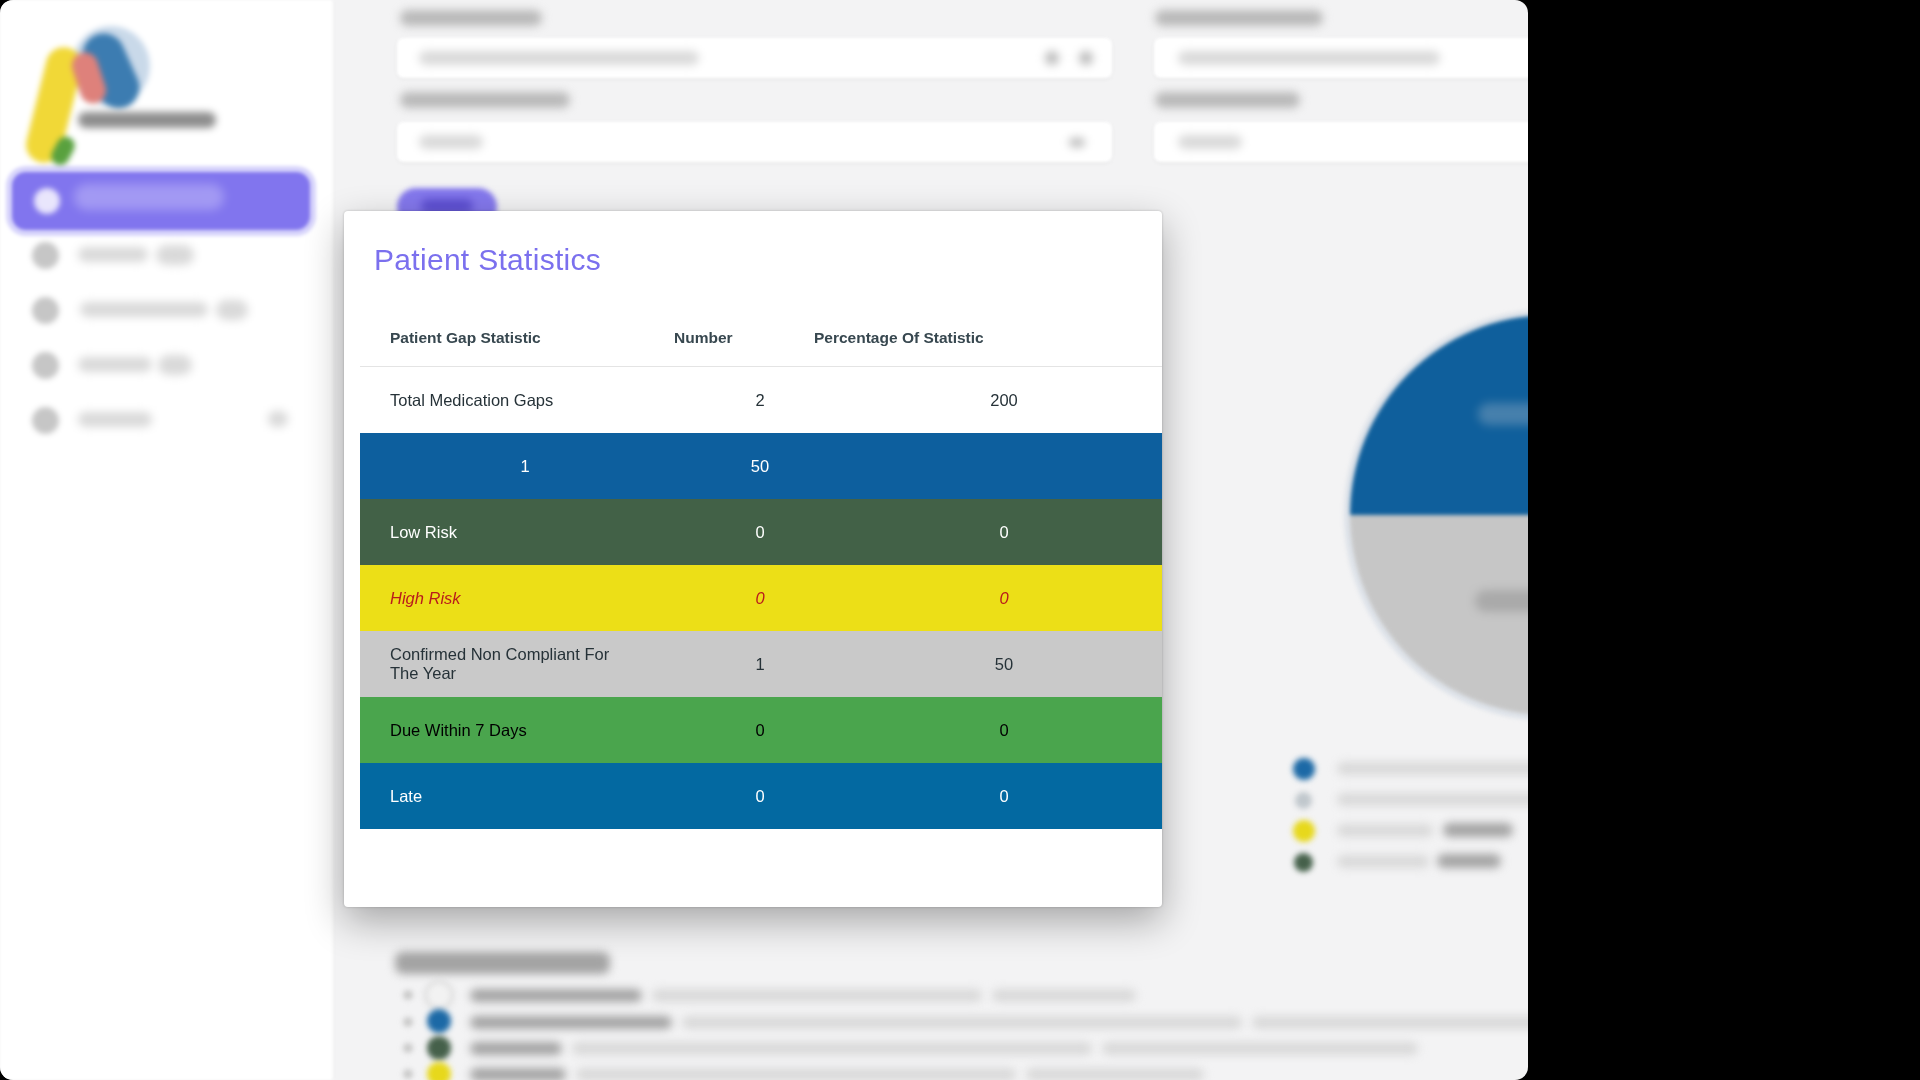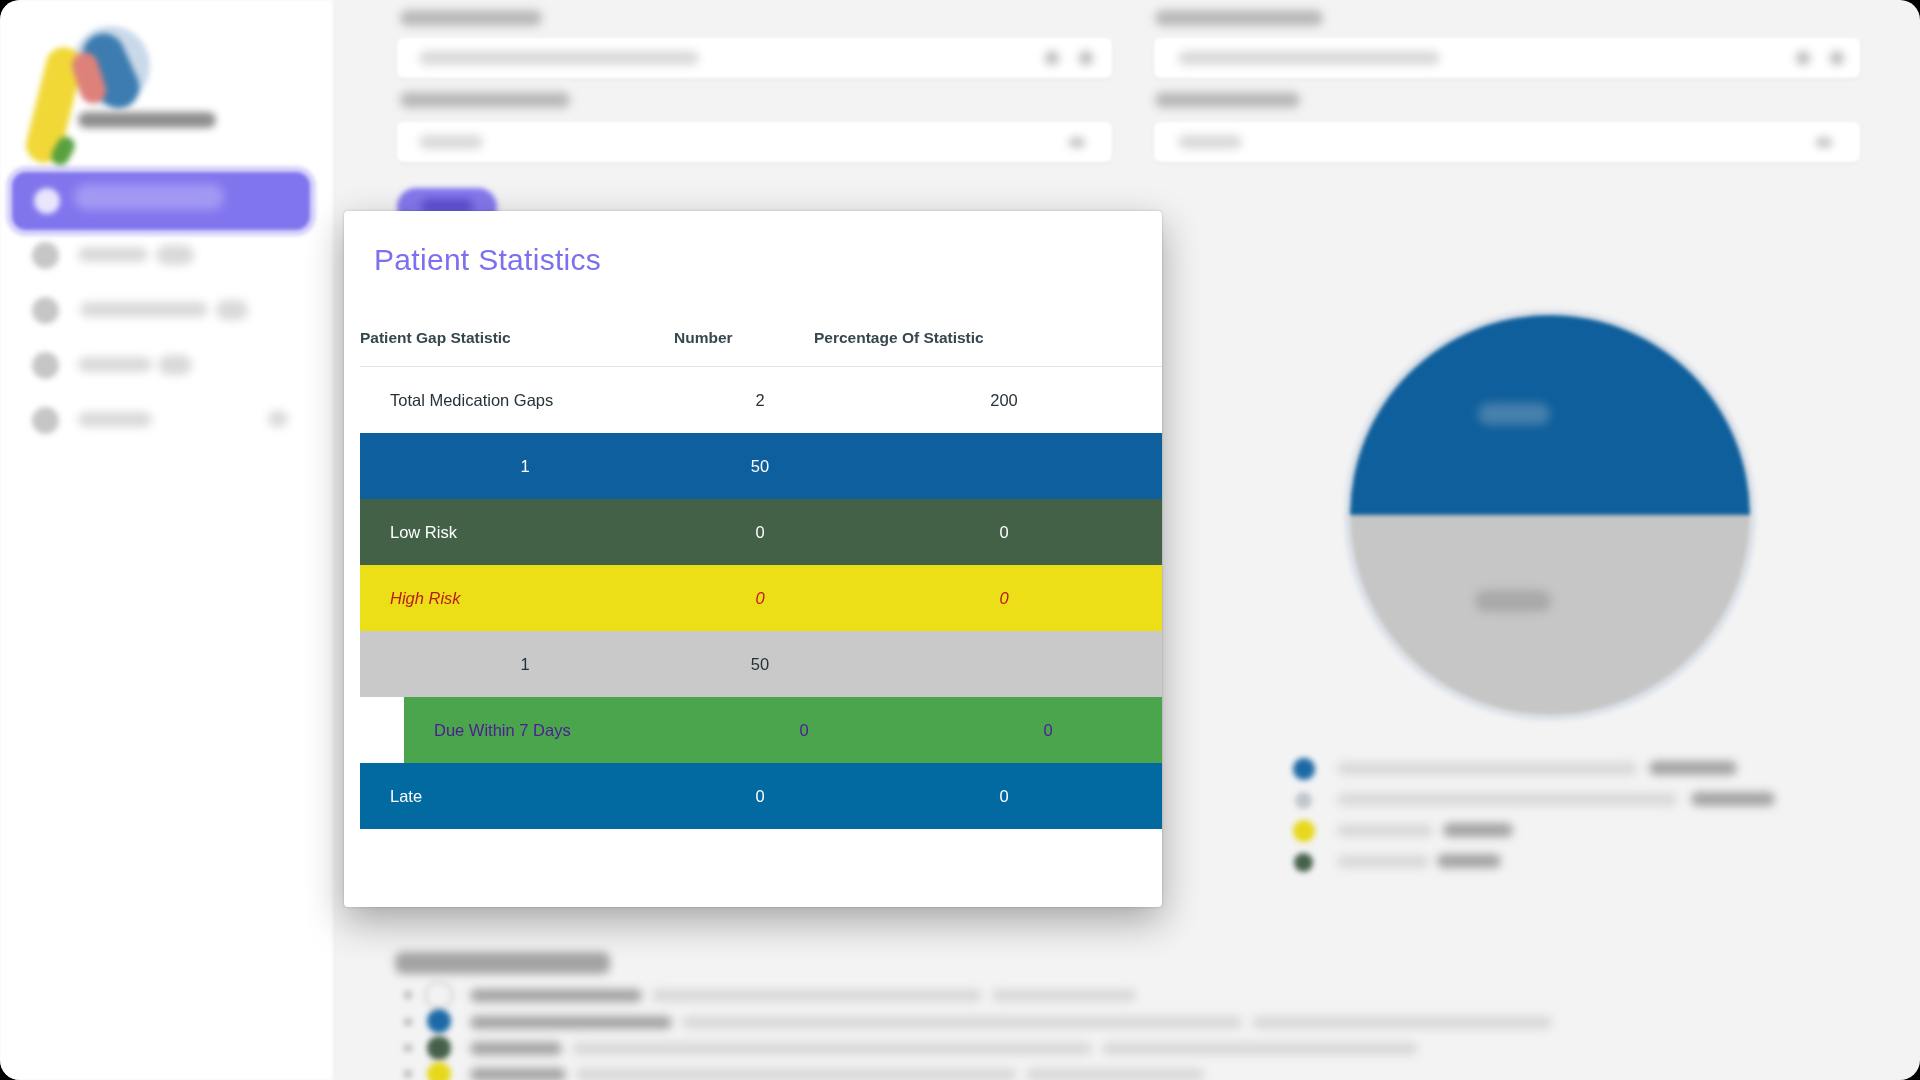--- a/index.html
+++ b/index.html
@@ -1,17 +1,17 @@
 <!DOCTYPE html>
 <html><head>
 <meta charset="utf-8">
 <style>
   * { margin:0; padding:0; box-sizing:border-box; }
   html,body { width:1920px; height:1080px; background:#000; font-family:"Liberation Sans", sans-serif; }
-  .screen { position:absolute; inset:0; width:1920px; height:1080px; background:#f3f3f4; border-radius:20px; overflow:hidden; }
+  .screen { position:absolute; inset:0; width:1528px; height:1080px; background:#f3f3f4; border-radius:13px; overflow:hidden; }
 
   
   #bg-layer { position:absolute; inset:0; filter: blur(1.5px) saturate(.97); }
 
   .blob { position:absolute; background:#d9d9d9; border-radius:8px; filter:blur(4px); }
   .blob.dark { background:#b9b9b9; }
   .blob.darker { background:#a3a3a3; }
   .circle { border-radius:50% !important; }
 
   
@@ -50,33 +50,33 @@
   
   .gloss-dot { position:absolute; width:10px; height:10px; border-radius:50%; background:#c9c9c9; filter:blur(2px); }
   .gloss-marker { position:absolute; width:24px; height:24px; border-radius:50%; filter:blur(2.5px); }
 
   
   .modal { position:absolute; left:344px; top:211px; width:818px; height:696px; background:#ffffff; border-radius:4px;
            box-shadow:0 14px 38px rgba(0,0,0,.32), 0 0 3px rgba(0,0,0,.22); overflow:hidden; }
   .modal-title { position:absolute; left:30px; top:32px; font-size:30px; font-weight:500; letter-spacing:.3px; color:#7b70ee; }
   .thead { position:absolute; left:0; top:100px; width:100%; height:54px; display:grid; grid-template-columns:330px 140px 1fr; align-items:center;
            font-size:15.5px; font-weight:700; color:#37474f; }
-  .thead .h1 { padding-left:16px; }
+  .thead .h1 { padding-left:46px; }
   .thead .hc { }
   .tbody { position:absolute; left:16px; top:155px; width:100%; border-top:1px solid #e4e4e4; }
   .trow { width:100%; height:66px; display:grid; grid-template-columns:330px 140px 1fr; align-items:center; font-size:16.5px; color:#263238; }
   .trow .c1 { padding-left:30px; max-width:270px; line-height:1.15; }
   .trow .cc { text-align:center; }
   .trow.last { height:72px; }
   .r-white { background:#ffffff; }
   .r-blue  { background:#0d5f9e; color:#ffffff; }
   .r-dkgreen { background:#426147; color:#ffffff; }
   .r-yellow { background:#ecdf17; color:#b91c1c;font-style:italic; }
   .r-gray { background:#c9c9c9; color:#263238; }
-  .r-green { background:#4aa54d; color:#4c1d95;margin-left:44px; }
+  .r-green { background:#4aa54d; color:#000000; }
   .r-red { background:#0369a1; color:#ffffff; }
 </style>
 </head>
 <body>
 
 <div class="screen">
 
   <div id="bg-layer">
 
     <div class="sidebar">
@@ -232,20 +232,21 @@
         <div class="c1">Low Risk</div>
         <div class="cc">0</div>
         <div class="cc">0</div>
       </div>
       <div class="trow r-yellow">
         <div class="c1">High Risk</div>
         <div class="cc">0</div>
         <div class="cc">0</div>
       </div>
       <div class="trow r-gray">
+        <div class="c1">Confirmed Non Compliant For The Year</div>
         <div class="cc">1</div>
         <div class="cc">50</div>
       </div>
       <div class="trow r-green">
         <div class="c1">Due Within 7 Days</div>
         <div class="cc">0</div>
         <div class="cc">0</div>
       </div>
       <div class="trow r-red">
         <div class="c1">Late</div>

